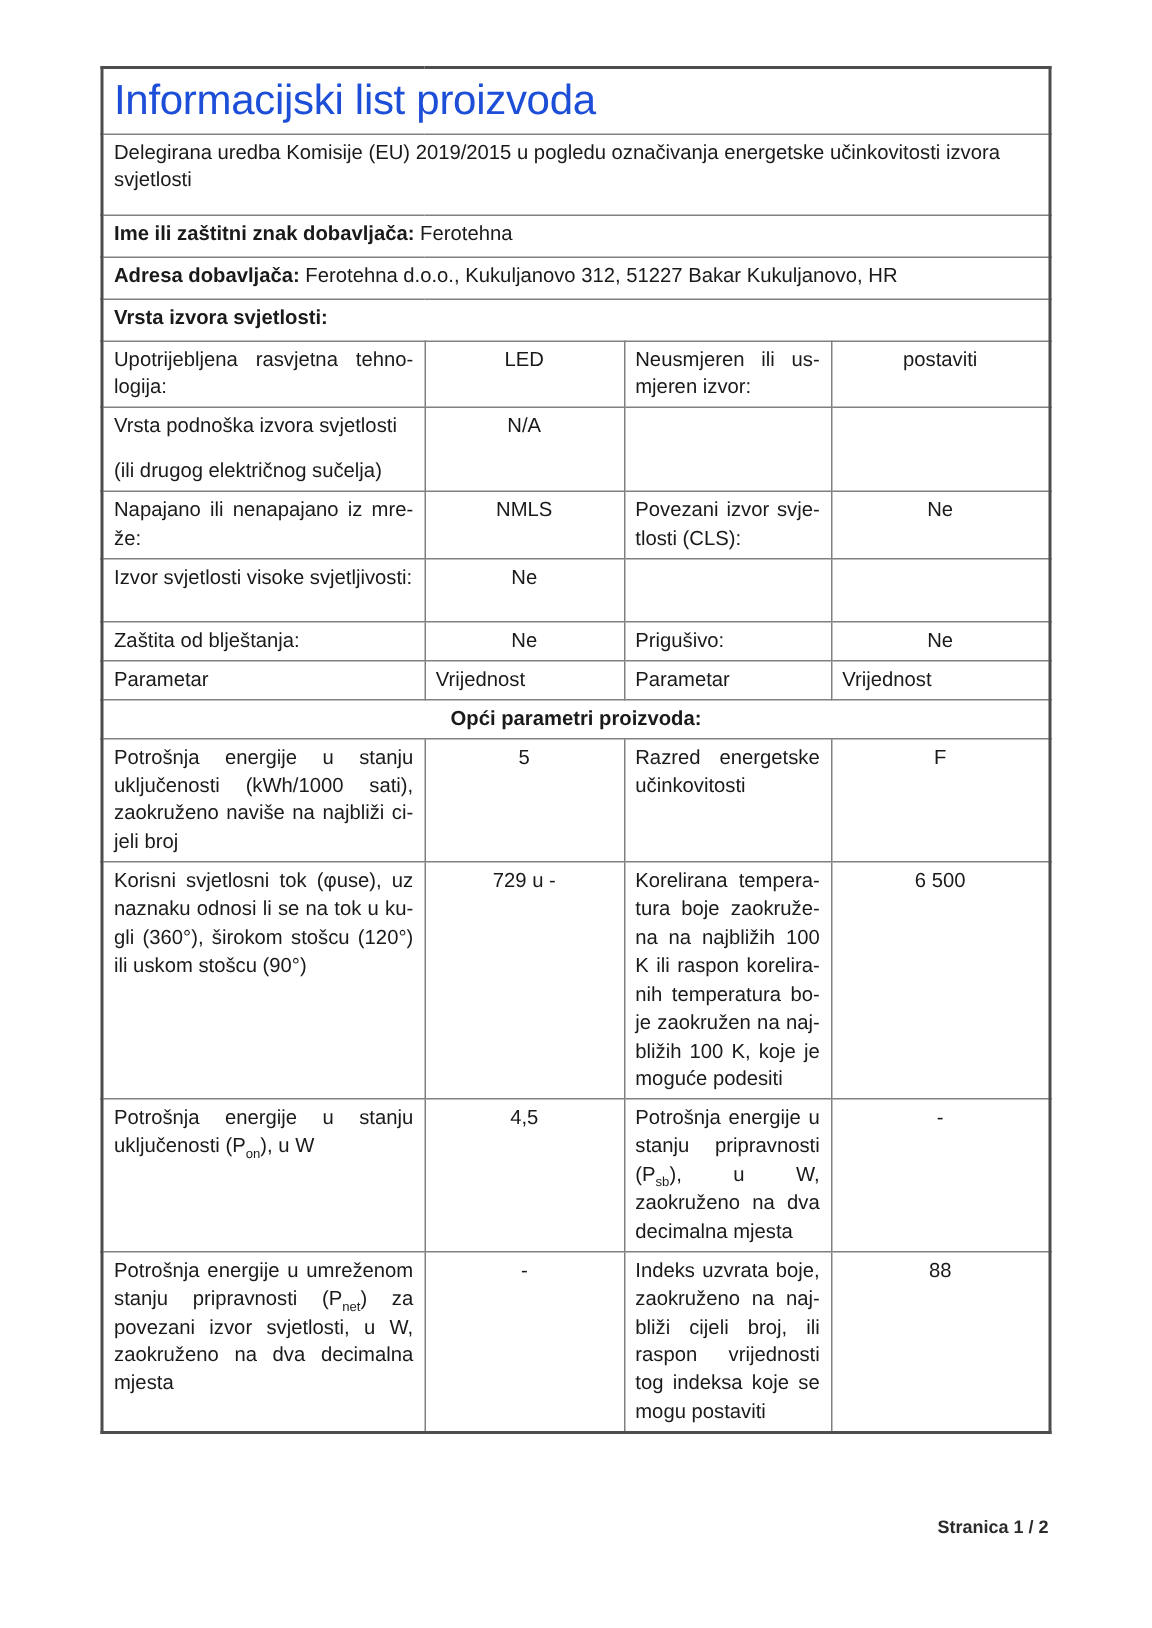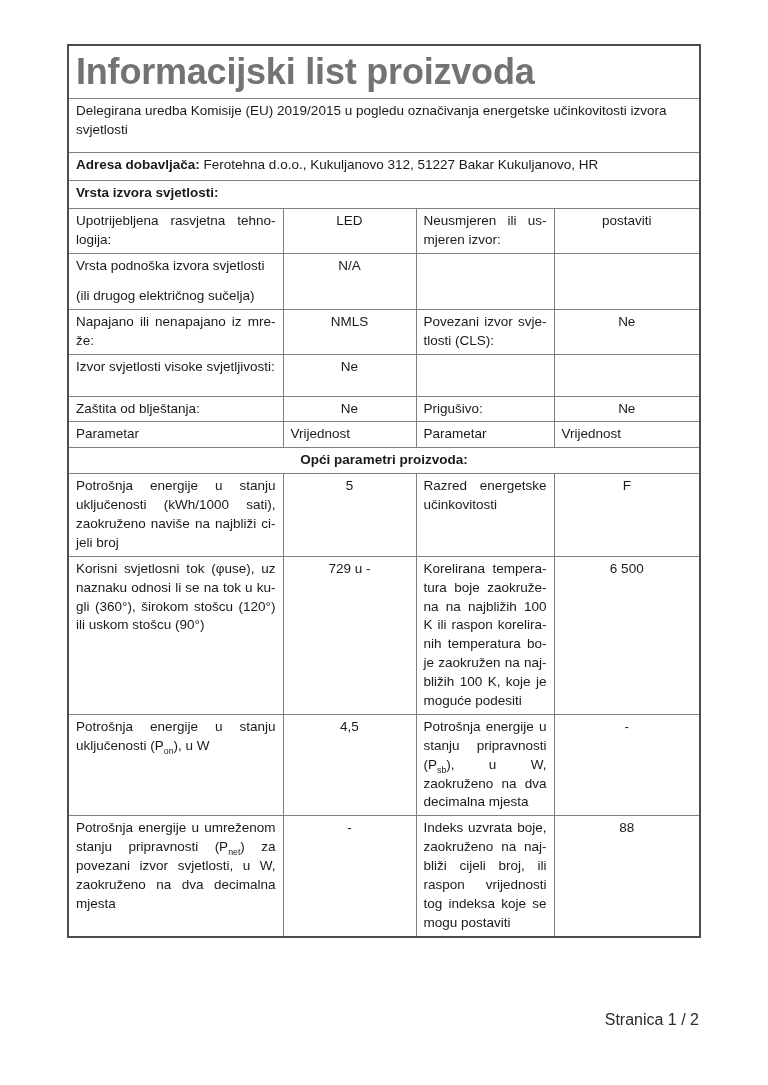--- a/index.html
+++ b/index.html
@@ -20,22 +20,22 @@
   table.doc td {
     border: 1px solid #808080;
     vertical-align: top;
     padding: 3px 7px;
     font-size: 13.5px;
     line-height: 1.4;
     overflow: hidden;
   }
   .title-cell h1 {
     margin: 0; padding: 1px 0 2px 0;
-    font-size: 36px; font-weight: bold;
-    color: #737373;
+    font-size: 28px; font-weight: normal;
+    color: #1d4ed8;
     line-height: 1.2;
     letter-spacing: -0.2px;
   }
   tr.h40 td { height: 33px; }
   tr.h54 td { height: 47px; }
   tr.h28 td { height: 21px; }
   tr.h37 td { height: 30px; margin-top: 32px; }
   tr.h48 td { height: 41px; }
   tr.h41 td { height: 34px; }
   tr.h42 td { height: 35px; }
@@ -48,22 +48,23 @@
   tr.h113 td { height: 106px; }
   .lbl { font-weight: bold; }
   .cell-p { text-align: justify; hyphens: manual; }
   .cell-v { text-align: center; }
   .sec-cell { text-align: center; font-weight: bold; }
   .gap { margin-top: 11px; }
   sub { font-size: 0.65em; line-height: 0; }
   .footer {
     position: absolute;
     top: 1011px; right: 69px;
-    font-size: 16px;
+    font-size: 12px;
     color: #2b2b2b;
+    font-weight: bold;
   }
 </style>
 </head>
 <body>
 
 <table class="doc">
   <colgroup>
     <col style="width:215px">
       <col style="width:133px">
       <col style="width:138px">
@@ -74,20 +75,26 @@
       <tr class="h40">
     <td colspan="4" class="title-cell">
       <h1>Informacijski list proizvoda</h1>
     </td>
   </tr>
 
   <tr class="h54">
     <td colspan="4">Delegirana uredba Komisije (EU) 2019/2015 u pogledu označivanja energetske učinkovitosti izvora svjetlosti</td>
   </tr>
 
+  <tr class="h28">
+    <td colspan="4">
+      <span class="lbl">Ime ili zaštitni znak dobavljača:</span>
+      <span>Ferotehna</span>
+    </td>
+  </tr>
 
   <tr class="h28">
     <td colspan="4">
       <span class="lbl">Adresa dobavljača:</span>
       <span>Ferotehna d.o.o., Kukuljanovo 312, 51227 Bakar Kukuljanovo, HR</span>
     </td>
   </tr>
 
 
   <tr class="h28">

